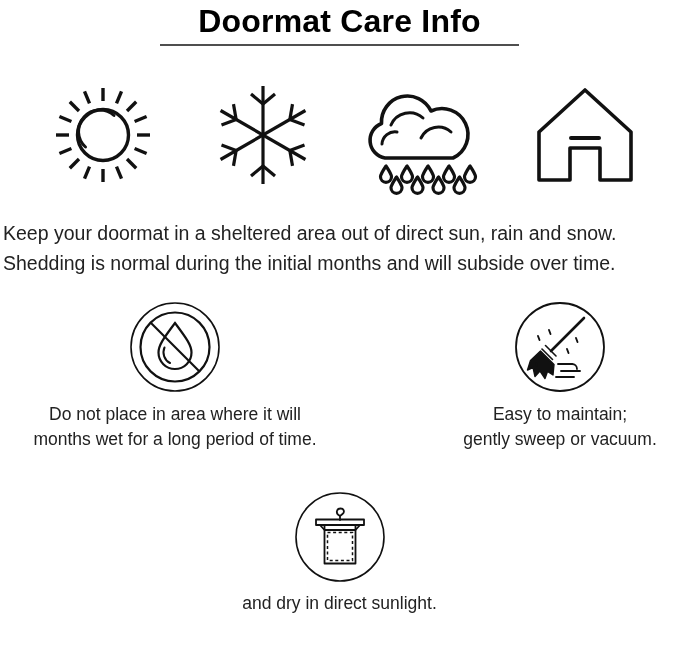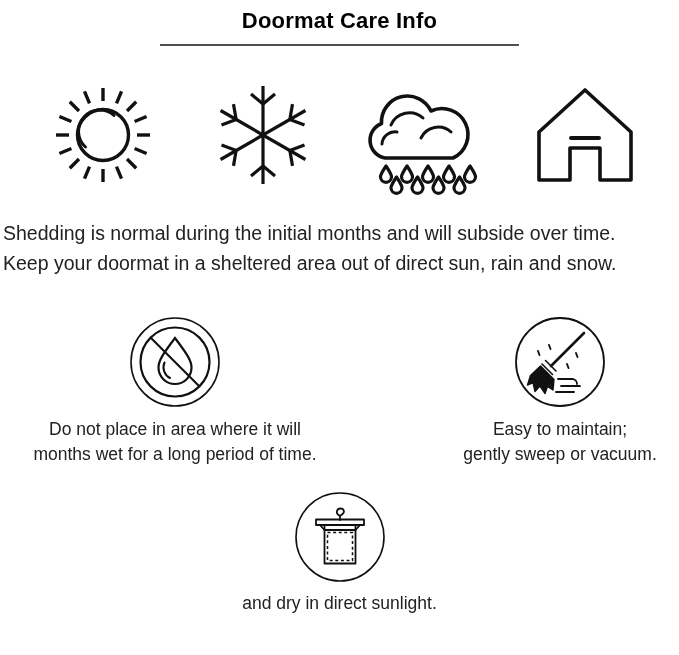--- a/index.html
+++ b/index.html
@@ -20,21 +20,21 @@
 
   
   .title-block {
     position: absolute;
     left: 0;
     top: 0;
     width: 679px;
     text-align: center;
   }
   .page-title {
-    font-size: 22px;
+    font-size: 32px;
     font-weight: bold;
     letter-spacing: 0.2px;
     line-height: 38px;
     margin: 2px 0 0 0;
     color: #000000;
     font-family: "Liberation Sans", "DejaVu Sans", sans-serif;
   }
   .title-rule {
     width: 359px;
     height: 2px;
@@ -75,21 +75,21 @@
     color: #222222;
     text-align: left;
     white-space: nowrap;
   }
   .intro div { white-space: nowrap; }
 
   
   .badge-row {
     position: absolute;
     left: 0;
-    top: 312px;
+    top: 297px;
     width: 596px;
     height: 150px;
   }
   .badge {
     position: absolute;
     top: 0;
     width: 330px;
     text-align: center;
   }
   .badge-left  { left: 10px; }
@@ -236,22 +236,22 @@
                  L 104 99
                  L 104 51
                  L 58 9 Z"></path>
         <line x1="44" y1="57" x2="72" y2="57" stroke-width="4"></line>
       </g>
     </svg>
   </div>
 </div>
 
 <div class="intro">
+  <div>Keep your doormat in a sheltered area out of direct sun, rain and snow.</div>
   <div>Shedding is normal during the initial months and will subside over time.</div>
-  <div>Keep your doormat in a sheltered area out of direct sun, rain and snow.</div>
 </div>
 
 <div class="badge-row">
 
   <div class="badge badge-left">
     <div class="badge-icon">
       <svg width="92" height="92" viewBox="0 0 92 92">
         <g stroke="#111111" fill="none">
           <circle cx="46" cy="46" r="44" stroke-width="1.6"></circle>
           <circle cx="46" cy="46" r="34.5" stroke-width="2.2"></circle>

